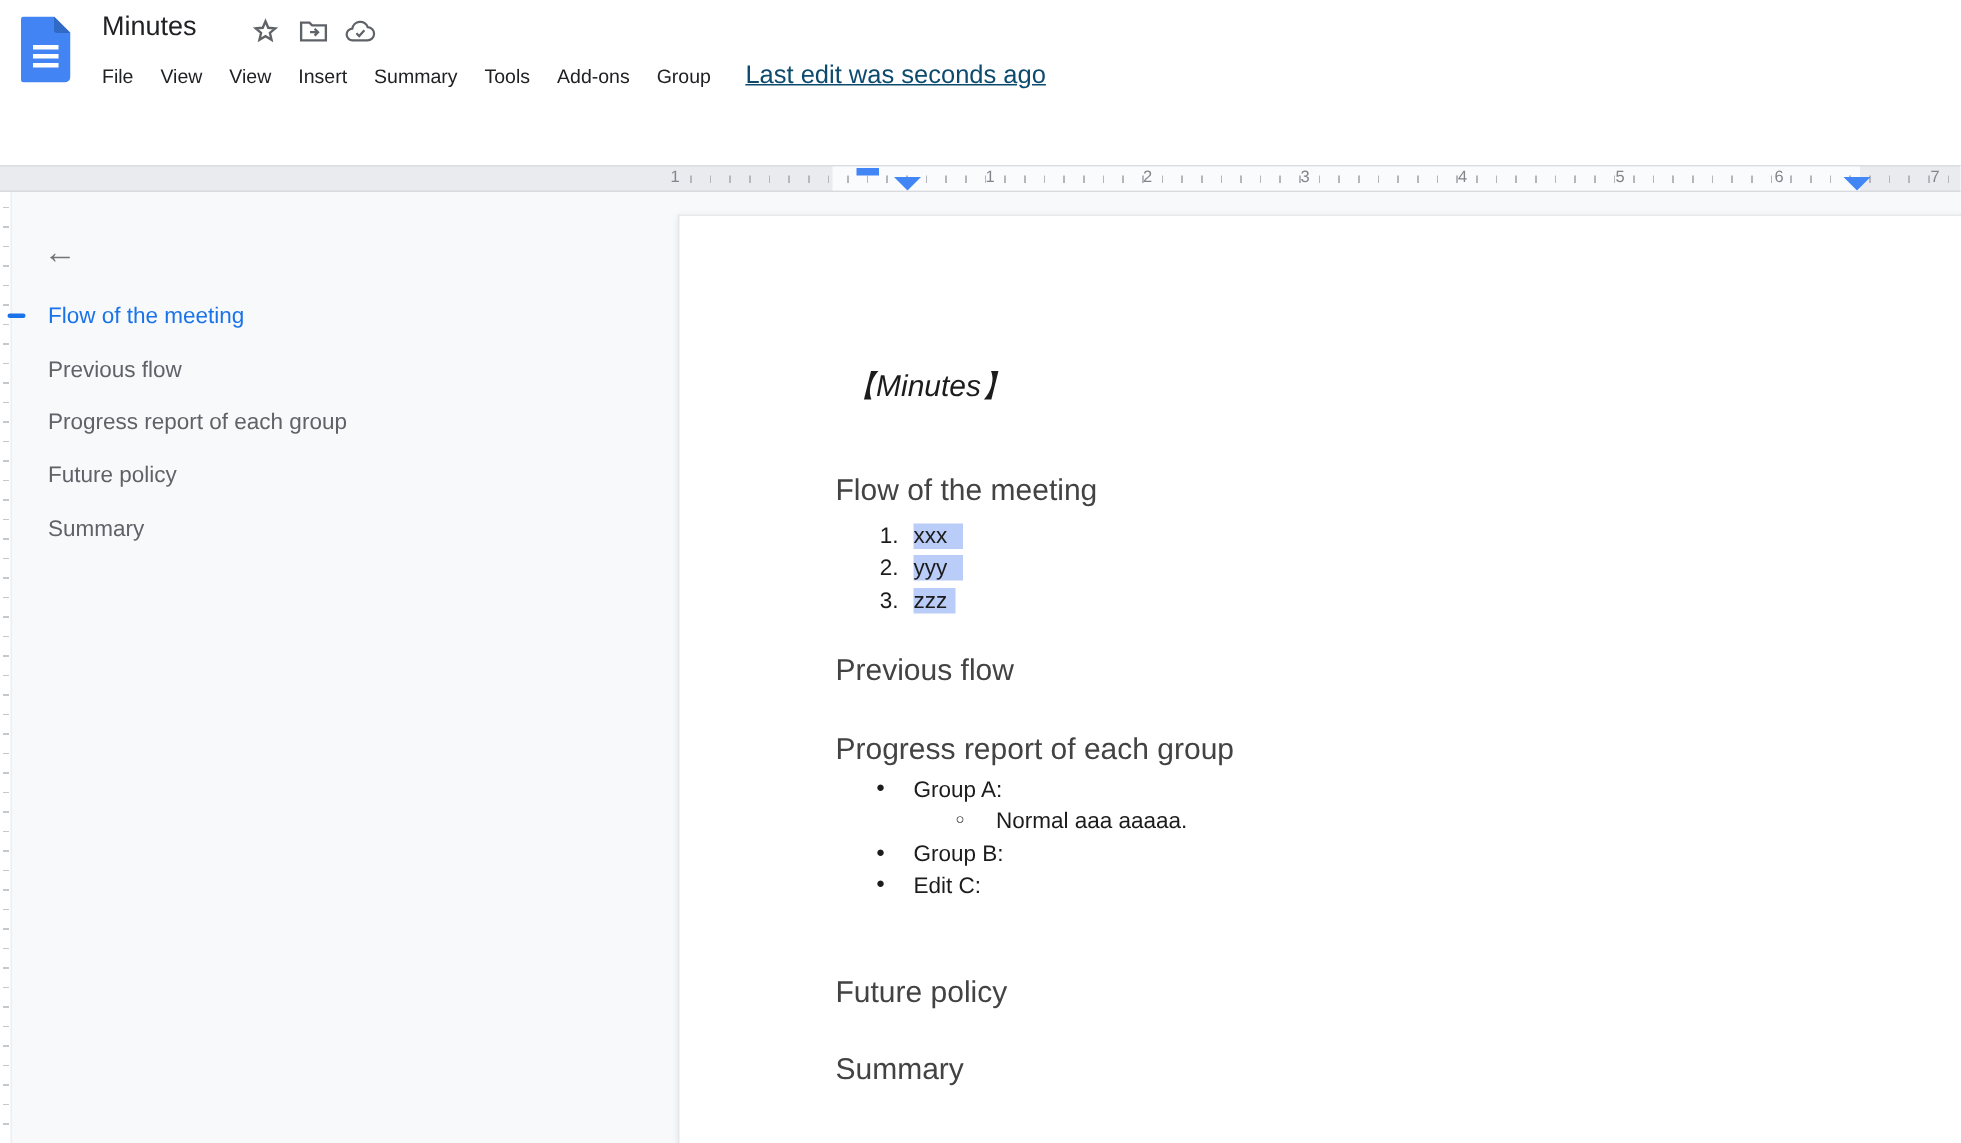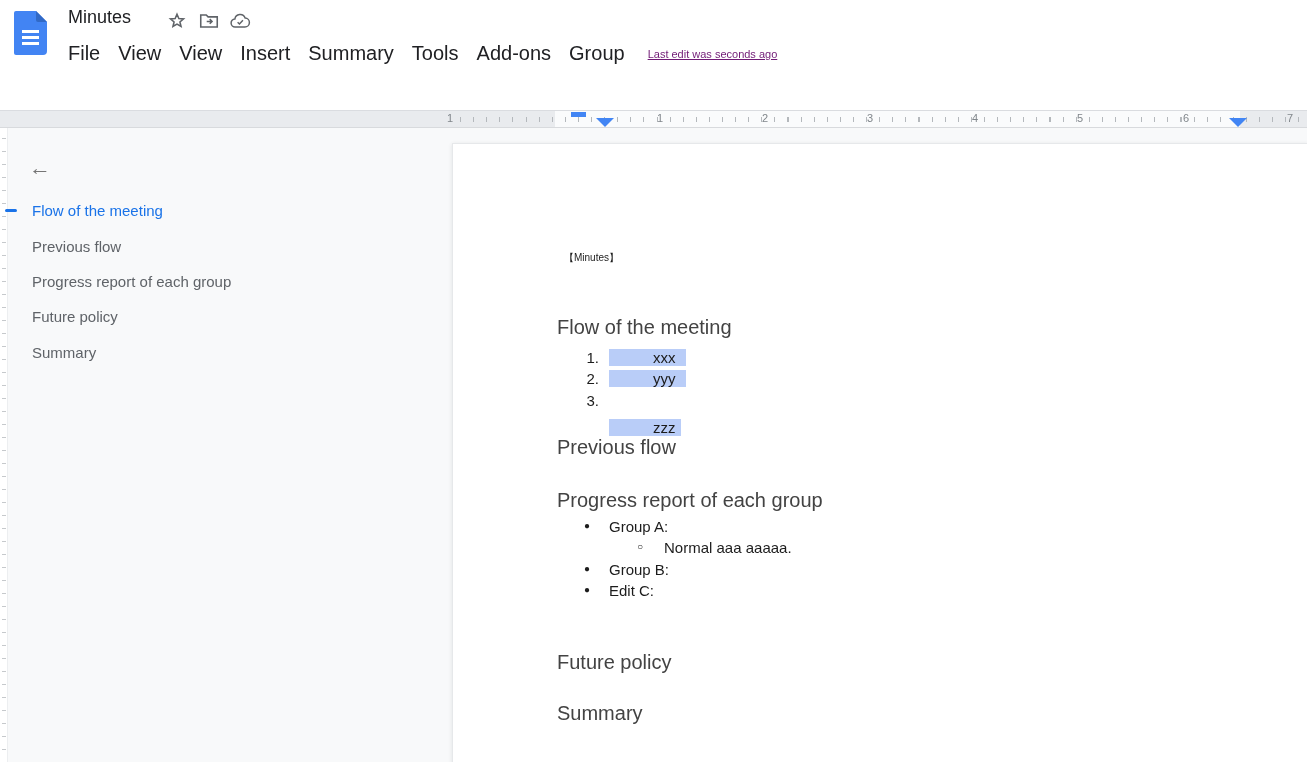--- a/index.html
+++ b/index.html
@@ -8,22 +8,22 @@
   .abs { position:absolute; }
   svg { display:block; }
   .ic { fill:#5f6368; }
 
   
   #header { position:absolute; left:0; top:0; width:1038px; height:66px; background:#fff; }
   #docs-logo { position:absolute; left:14px; top:11px; width:33px; height:44px; }
   #doc-title { position:absolute; left:68px; top:7px; font-size:18px; color:#202124; }
   .title-icon { position:absolute; top:10px; width:22px; height:22px; cursor:pointer; }
   #menu-row { position:absolute; left:59px; top:40px; display:flex; align-items:center; }
-  .menu-item { font-size:20px; color:#202124; padding:2px 9px; border-radius:4px; cursor:pointer; }
-  #last-edit { font-size:11px; color:#701a75; text-decoration:underline; margin-left:14px; cursor:pointer; }
+  .menu-item { font-size:13px; color:#202124; padding:2px 9px; border-radius:4px; cursor:pointer; }
+  #last-edit { font-size:17px; color:#0c4a6e; text-decoration:underline; margin-left:14px; cursor:pointer; }
 
   
   #toolbar { position:absolute; left:0; top:66px; width:1307px; height:44px; background:#fff; }
   .tb-btn { position:absolute; top:75px; width:28px; height:28px; border-radius:4px;
     display:flex; align-items:center; justify-content:center; cursor:pointer; }
   .tb-btn.active { background:#e8f0fe; }
   .tb-sep { position:absolute; top:78px; width:1px; height:22px; background:#dadce0; }
   .tb-drop { position:absolute; top:75px; height:28px; display:flex; align-items:center;
     justify-content:space-between; padding:0 8px; border-radius:4px; cursor:pointer;
     font-size:14px; color:#202124; }
@@ -70,31 +70,31 @@
     white-space:nowrap; line-height:20px; }
   .outline-item.active { color:#1a73e8; font-weight:500; }
   #outline-dash { position:absolute; left:5px; top:81px; width:12px; height:3px;
     background:#1a73e8; border-radius:2px; }
 
   
   #canvas { position:absolute; left:450px; top:0; width:857px; height:634px; background:#f8f9fa; }
   #page { position:absolute; left:2px; top:15px; width:856px; height:620px; background:#fff;
     border:1px solid #e6e8ea; border-bottom:none; border-right:none;
     box-shadow:0 1px 4px rgba(60,64,67,.12); cursor:text; }
-  .doc-p { position:absolute; font-size:10px; color:#1c1c1c; line-height:20px; }
+  .doc-p { position:absolute; font-size:20px; color:#1c1c1c; line-height:20px;font-style:italic; }
   .doc-h2 { position:absolute; left:104px; font-size:20px; color:#434343; font-weight:400; line-height:26px; }
   .list-row { position:relative; height:21.3px; font-size:15px; color:#1c1c1c; }
   .list-marker { position:absolute; left:130px; width:16px; text-align:right; }
   .list-text { position:absolute; left:156px; }
   .bullet { left:131px; width:14px; text-align:left; font-size:10px; top:2px; }
   .list-row.sub .bullet { left:184px; }
   .list-row.sub .list-text { left:211px; }
-  .sel { background:#b9cdf8;padding-left:44px; }
+  .sel { background:#b9cdf8; }
   .sel.sp { padding-right:10px; }
-  .sel.sp2 { padding-right:5px;margin-top:27px; }
+  .sel.sp2 { padding-right:5px; }
 </style>
 </head>
 <body>
 
 <div id="header">
   <svg id="docs-logo" viewBox="0 0 33 44">
     <path d="M2 0 H22 L33 11 V40 a4 4 0 0 1 -4 4 H2 a2 2 0 0 1 -2 -2 V2 a2 2 0 0 1 2-2 Z" fill="#4284f3"></path>
     <path d="M22 0 L33 11 H24 a2 2 0 0 1 -2 -2 Z" fill="#3169c6"></path>
     <rect x="8" y="19" width="17" height="3" fill="#fff"></rect>
     <rect x="8" y="25" width="17" height="3" fill="#fff"></rect>

